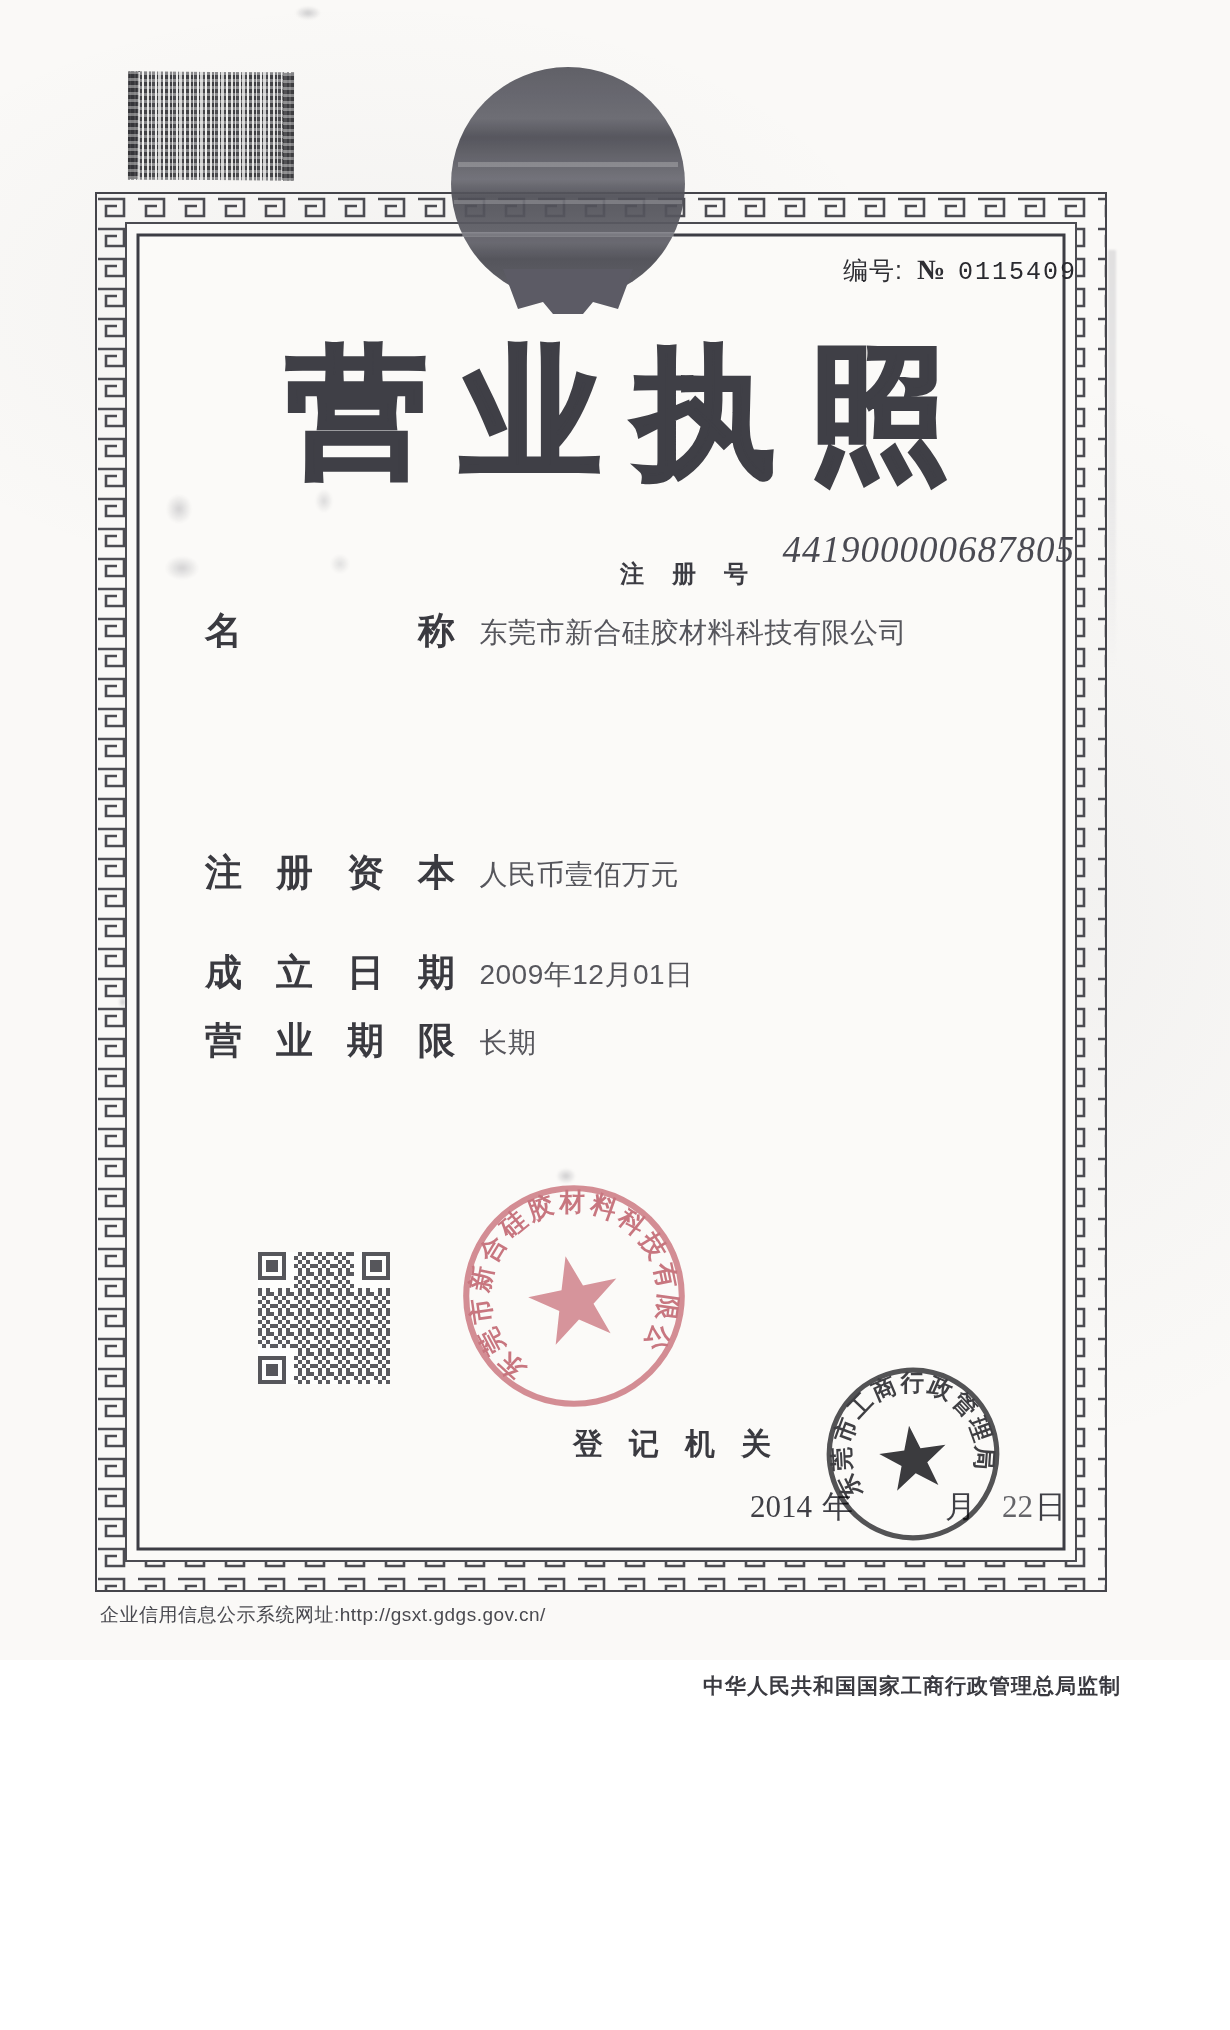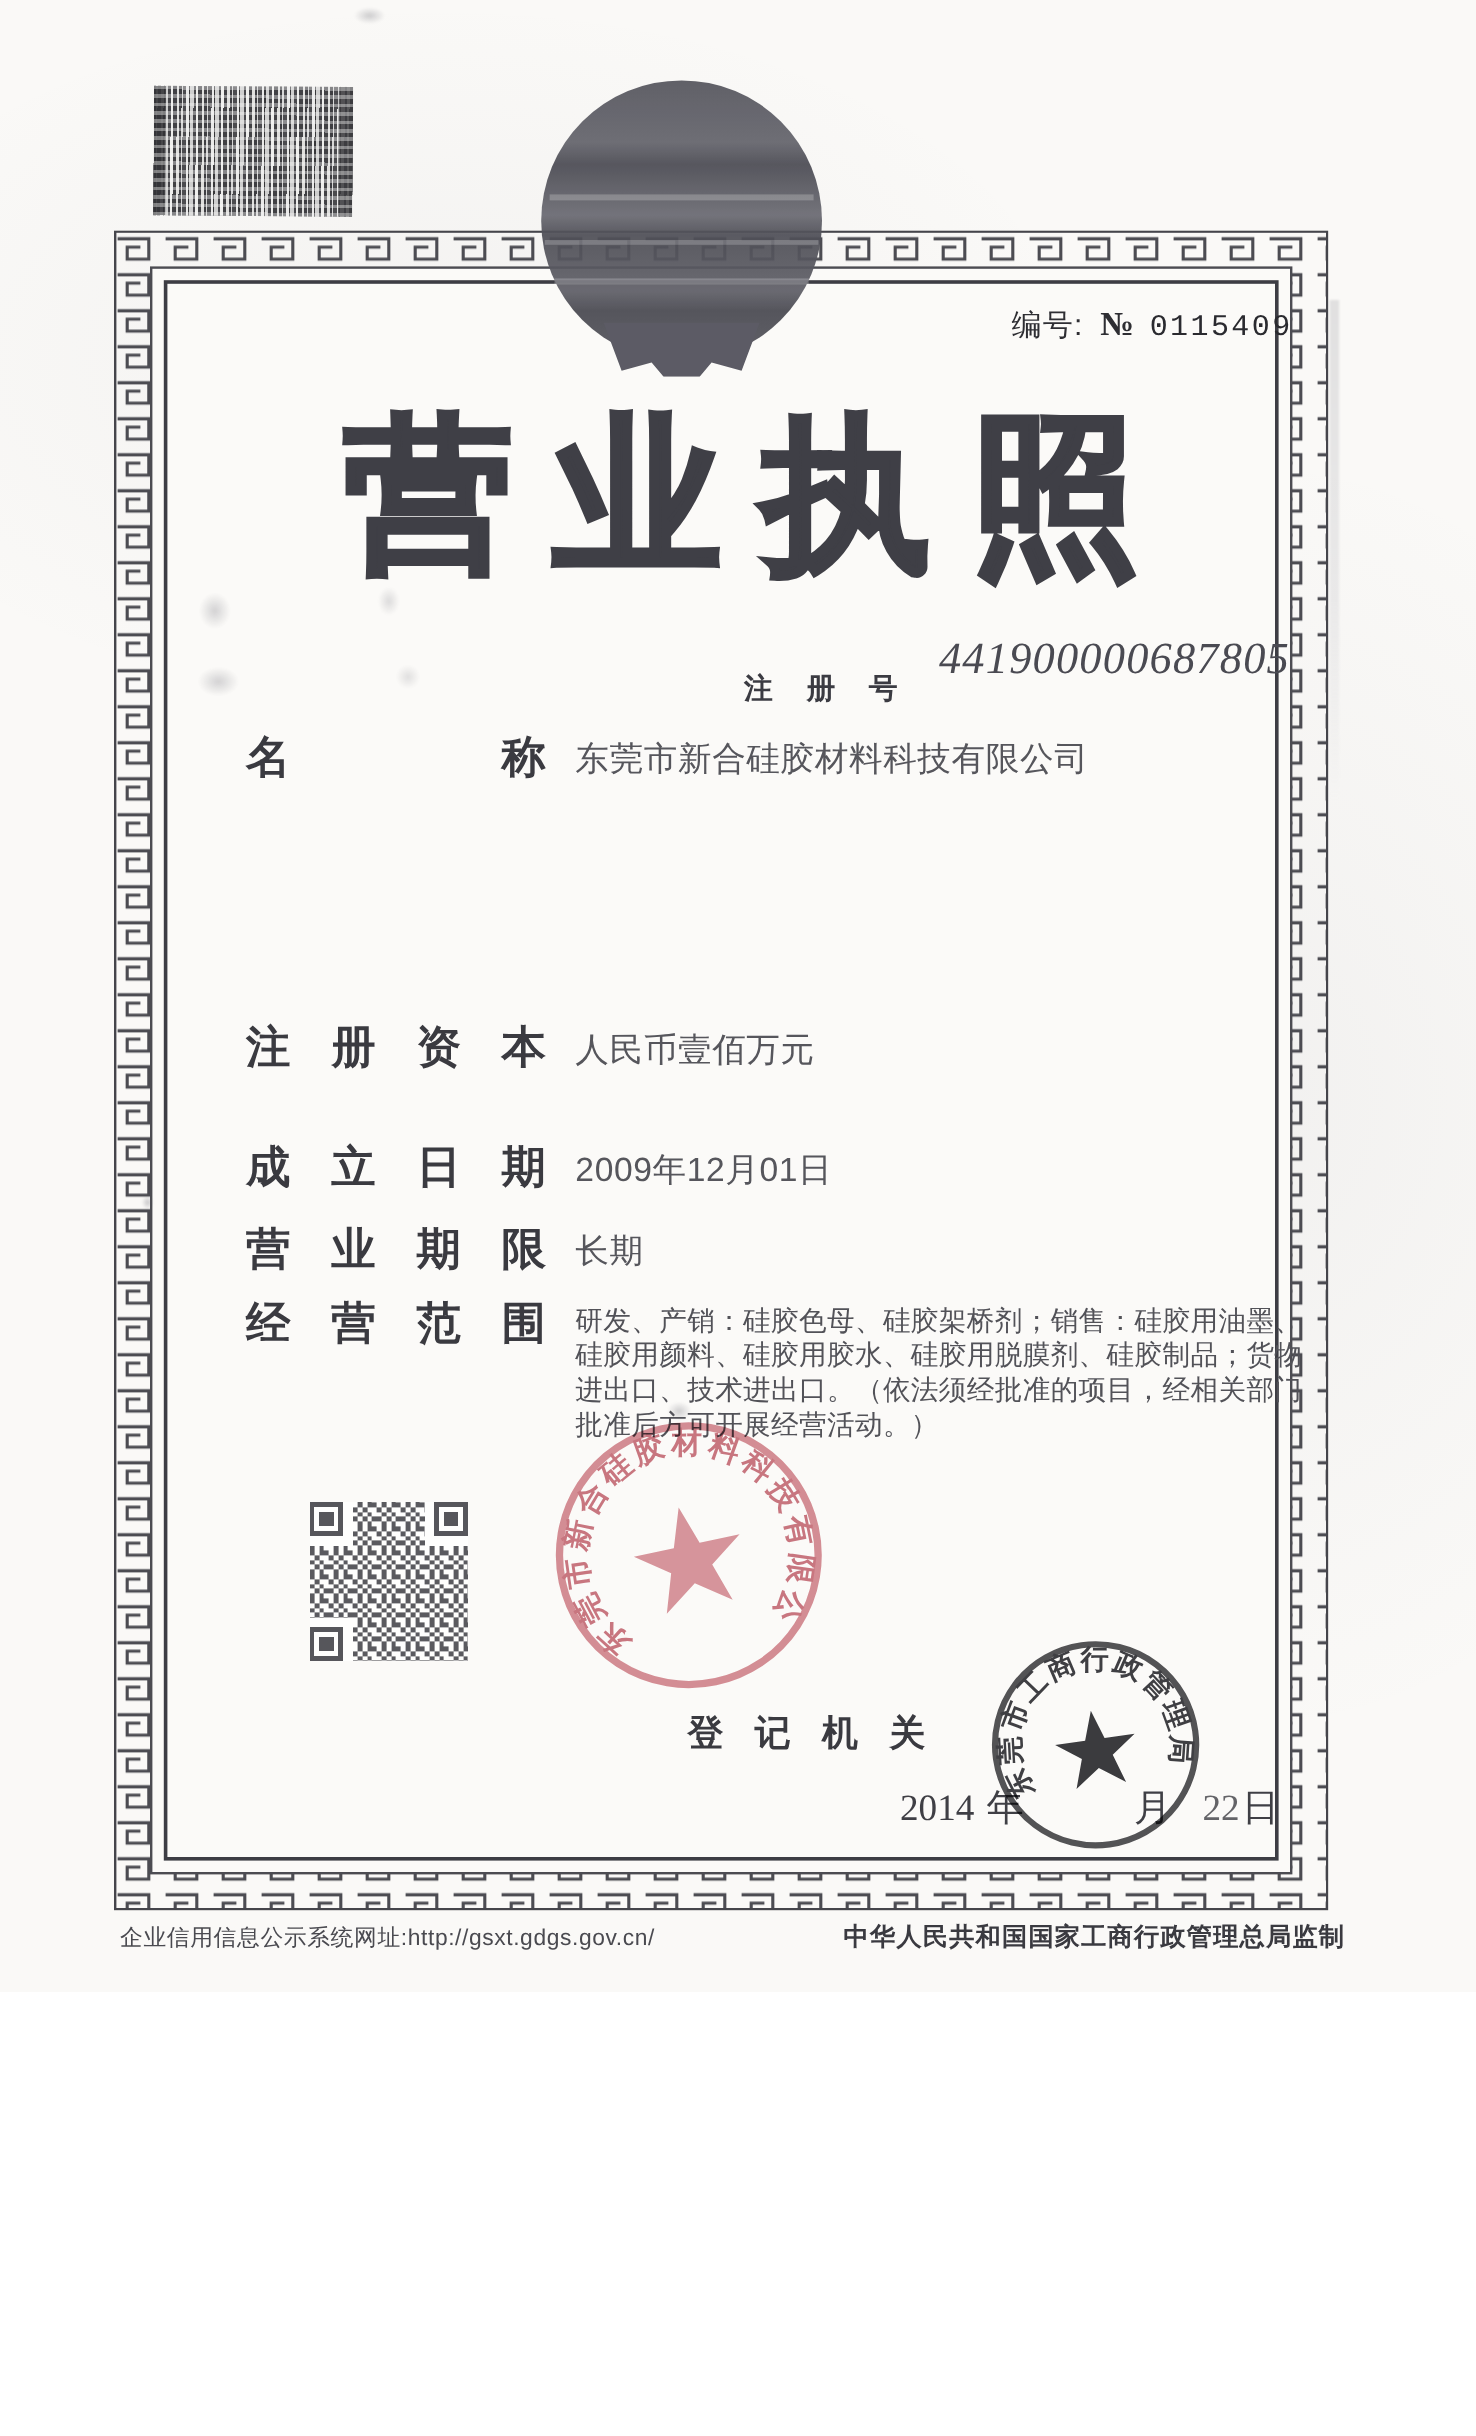--- a/index.html
+++ b/index.html
@@ -54,21 +54,21 @@
   .issue-date .mu{margin-left:92px;}
   .issue-date .dd{margin-left:26px;opacity:.8;}
   .issue-date .du{margin-left:2px;}
   
   .company-seal{position:absolute;left:452px;top:1174px;z-index:3;opacity:.82;
         mix-blend-mode:multiply;transform:rotate(-12deg);}
   .authority-seal{position:absolute;left:821px;top:1362px;z-index:3;opacity:.9;
         mix-blend-mode:multiply;transform:rotate(-8deg);}
   
   .footer-left{position:absolute;left:100px;top:1602px;font-size:19px;color:#4a4a50;letter-spacing:.5px;}
-  .footer-right{position:absolute;left:703px;top:1600px;font-size:21px;font-weight:700;color:#3a3a40;letter-spacing:1px;}
+  .footer-right{position:absolute;left:703px;top:1672px;font-size:21px;font-weight:700;color:#3a3a40;letter-spacing:1px;}
   .streak{position:absolute;left:1108px;top:250px;width:8px;height:420px;opacity:.22;
         background:linear-gradient(#8a8a92, #b9b9c0 60%, transparent);filter:blur(1px);}
 </style>
 </head>
 <body>
 
 <div class="page">
   <div class="scan">
 
     <svg class="abs" style="left:95px;top:192px;" width="1012" height="1400" viewBox="0 0 1012 1400">
@@ -123,24 +123,20 @@
       <span class="f-label">注册资本</span>
       <span class="f-value">人民币壹佰万元</span>
     </div>
     <div class="field-row" style="top:948px">
       <span class="f-label">成立日期</span>
       <span class="f-value">2009年12月01日</span>
     </div>
     <div class="field-row" style="top:1016px">
       <span class="f-label">营业期限</span>
       <span class="f-value">长期</span>
-    </div>
-    <div class="field-row scope" style="top:1078px">
-      <span class="f-label">经营范围</span>
-      <span class="f-value">研发、产销：硅胶色母、硅胶架桥剂；销售：硅胶用油墨、硅胶用颜料、硅胶用胶水、硅胶用脱膜剂、硅胶制品；货物进出口、技术进出口。（依法须经批准的项目，经相关部门批准后方可开展经营活动。）</span>
     </div>
 
     <svg class="abs" shape-rendering="crispEdges" style="left:258px;top:1250px;opacity:.85;" width="132" height="136" viewBox="0 0 33 33">
       <defs>
         <pattern id="qrp" width="5" height="5" patternUnits="userSpaceOnUse">
           <g fill="#3f3f45">
             <rect x="0" y="0" width="1" height="1"></rect>
               <rect x="2" y="0" width="1" height="1"></rect>
               <rect x="3" y="0" width="1" height="1"></rect>
             <rect x="1" y="1" width="1" height="1"></rect>

